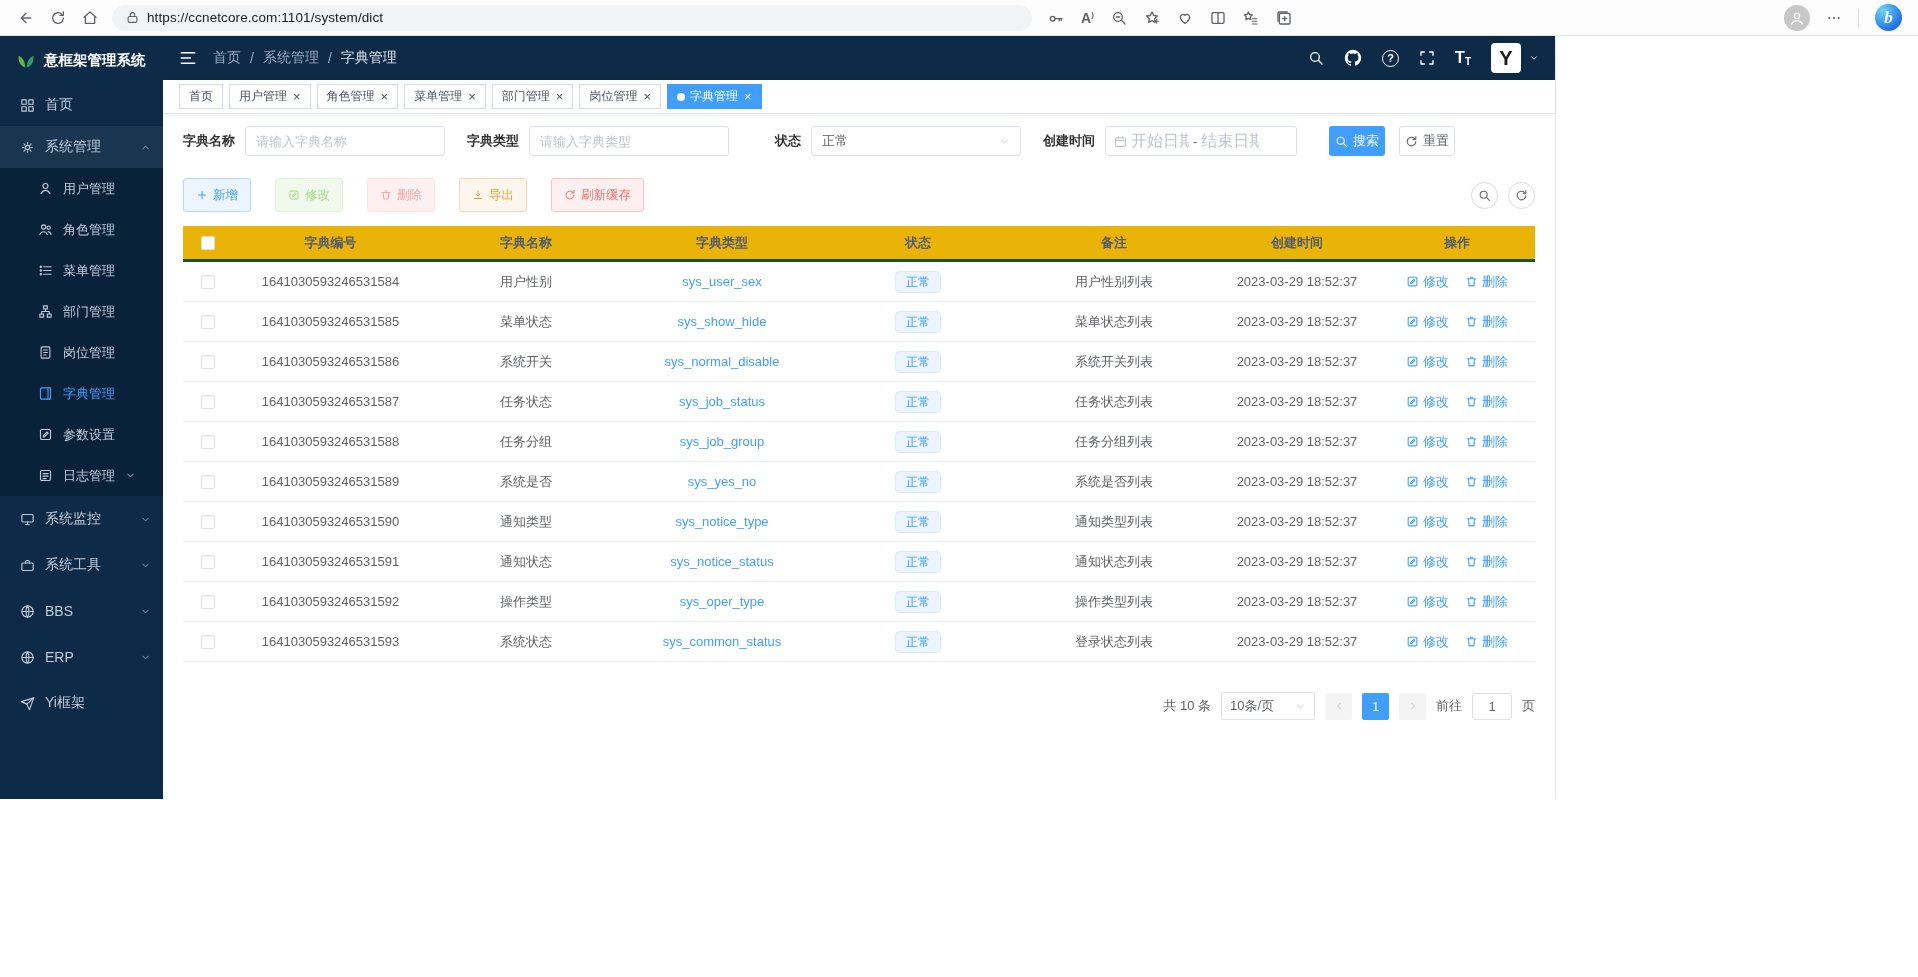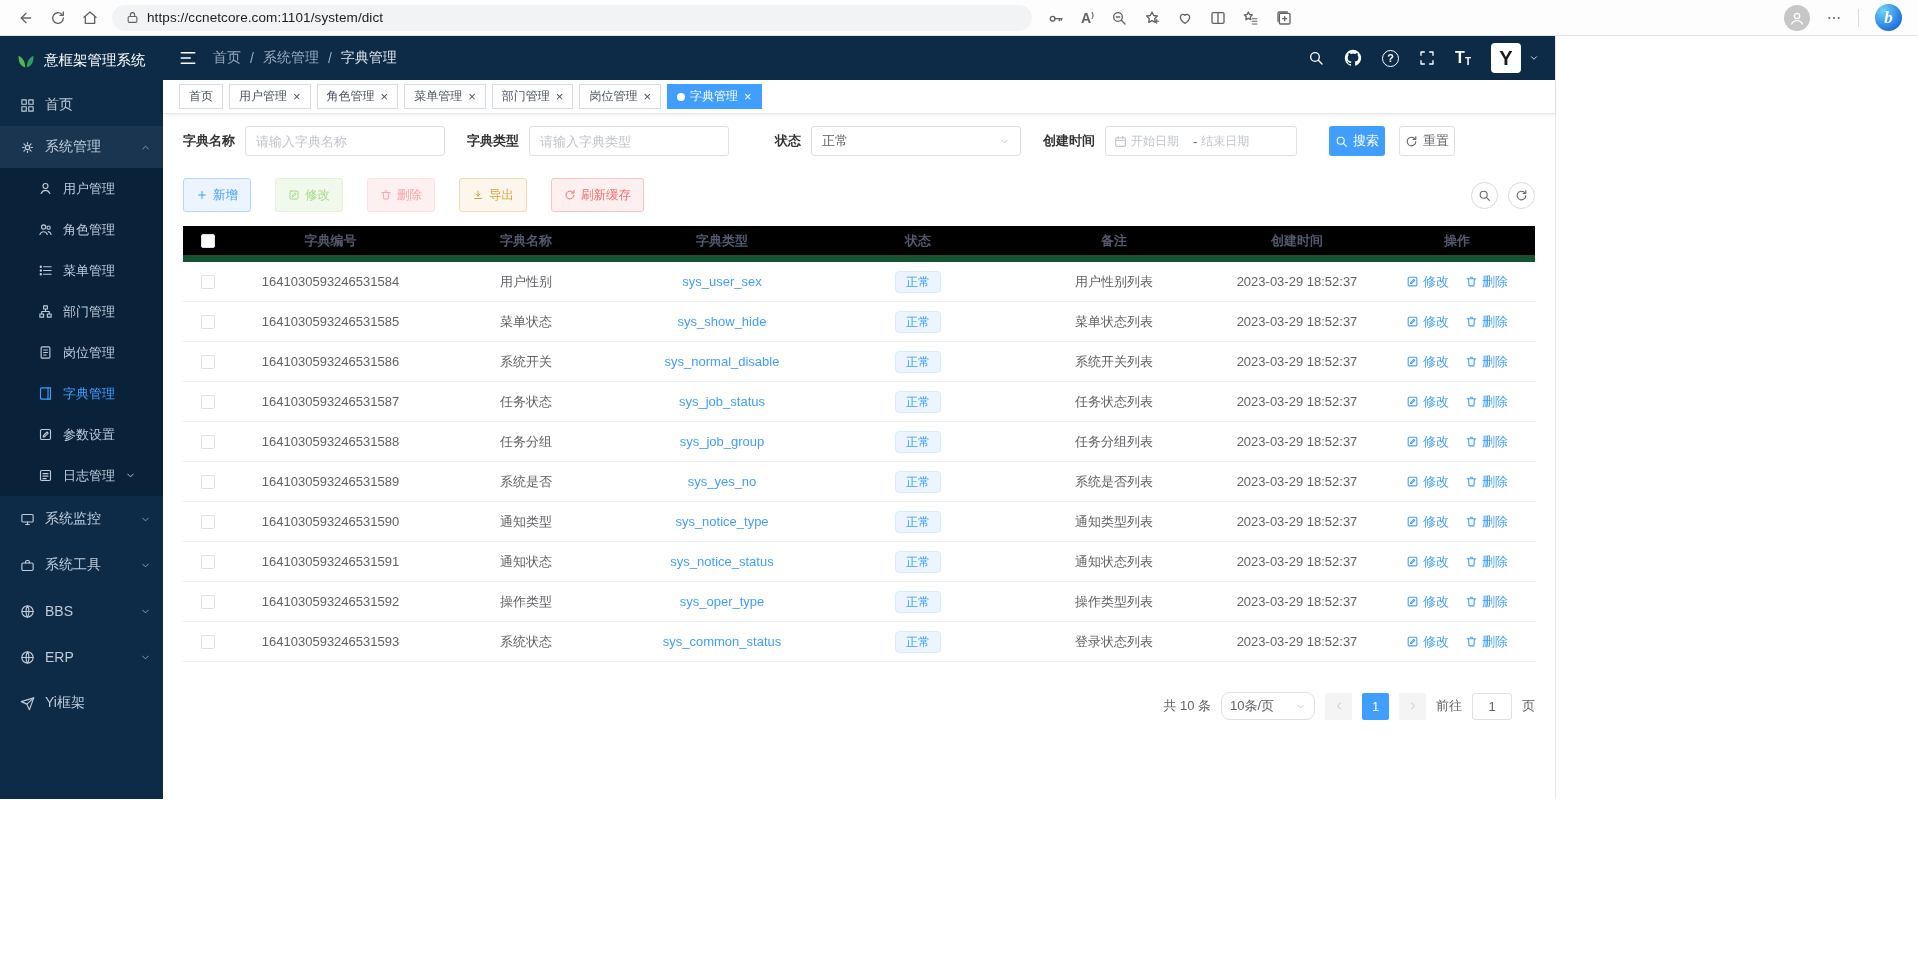--- a/index.html
+++ b/index.html
@@ -18,21 +18,21 @@
   .avatar-c{width:26px;height:26px;border-radius:50%;background:#c7c7c7;display:flex;align-items:center;justify-content:center;color:#fff;overflow:hidden}
   .vdiv{width:1px;height:18px;background:#dcdcdc}
   .bing{width:27px;height:27px;border-radius:50%;background:radial-gradient(circle at 30% 25%,#6fd3f7,#1e6fe0 75%);color:#fff;display:flex;align-items:center;justify-content:center;font-family:"Liberation Serif","DejaVu Serif",serif;font-style:italic;font-weight:bold;font-size:17px}
   .a-letter{font-size:14px;font-weight:600;color:#5f6368}
 
   
   .app{position:absolute;top:36px;left:0;width:1556px;height:763px;display:flex;border-right:1px solid #e8e8e8;background:#fff}
 
   
   .sidebar{width:163px;flex-shrink:0;background:#0d2b47;color:#bfcbd9;font-size:14px}
-  .logo{height:48px;display:flex;align-items:center;gap:8px;padding-left:16px;color:#fff;font-weight:normal;font-size:14.5px;cursor:pointer}
+  .logo{height:48px;display:flex;align-items:center;gap:8px;padding-left:16px;color:#fff;font-weight:bold;font-size:14.5px;cursor:pointer}
   .m-item{height:42px;display:flex;align-items:center;gap:10px;padding-left:20px;cursor:pointer}
   .m-item.open{background:rgba(255,255,255,.05)}
   .m-item .chev{margin-left:auto;margin-right:12px;color:#8fa3b7}
   .submenu{background:#0a2239}
   .s-item{height:41px;display:flex;align-items:center;gap:10px;padding-left:38px;font-size:13px;cursor:pointer}
   .s-item.active{color:#409eff}
   .grp{height:46px}
   .mi{width:15px;height:15px;flex-shrink:0;fill:none;stroke:currentColor;stroke-width:1.8;stroke-linecap:round;stroke-linejoin:round}
 
   
@@ -56,54 +56,54 @@
   
   .content{flex:1;padding:12px 20px;overflow:hidden}
   .frow{display:flex;align-items:center;font-size:13px;color:#333;height:30px}
   .flabel{font-weight:bold;margin-right:10px;white-space:nowrap}
   .inp{height:30px;border:1px solid #dcdfe6;border-radius:3px;padding:0 10px;font-size:13px;color:#606266;background:#fff;outline:none}
   .inp::placeholder{color:#bfc4cc}
   .w200{width:200px}
   .sel{width:210px;height:30px;border:1px solid #dcdfe6;border-radius:3px;display:flex;align-items:center;padding:0 10px;color:#606266;cursor:pointer;background:#fff}
   .sel .chev{margin-left:auto;color:#c0c4cc}
   .drange{width:192px;height:30px;border:1px solid #dcdfe6;border-radius:3px;display:flex;align-items:center;padding:0 8px;gap:4px;color:#bfc4cc;background:#fff}
-  .drange input{border:none;outline:none;width:58px;font-size:12px;color:#ef4444;background:transparent}
+  .drange input{border:none;outline:none;width:58px;font-size:16px;color:#ef4444;background:transparent}
   .drange input::placeholder{color:#bfc4cc}
   .sp22{width:22px}.sp46{width:46px}
   .btn{height:30px;border-radius:3px;display:inline-flex;align-items:center;gap:5px;padding:0 5px;font-size:13px;cursor:pointer;border:1px solid transparent;white-space:nowrap}
   .btn-search{background:#409eff;color:#fff;margin-left:32px}
   .btn-reset{background:#fff;border-color:#dcdfe6;color:#606266;margin-left:14px}
 
   .toolrow{display:flex;align-items:center;margin-top:22px}
   .tbtn{height:28px;border-radius:3px;display:inline-flex;align-items:center;gap:5px;padding:16px 12px;font-size:12.5px;cursor:pointer;border:1px solid transparent;white-space:nowrap}
   .tbtn+.tbtn{margin-left:24px}
   .tb-add{background:#ecf5ff;border-color:#b3d8ff;color:#409eff}
   .tb-edit{background:#f0f9eb;border-color:#e1f3d8;color:#a4da89;cursor:not-allowed}
   .tb-del{background:#fef0f0;border-color:#fde2e2;color:#f9a7a7;cursor:not-allowed}
   .tb-exp{background:#fdf6ec;border-color:#f5dab1;color:#e6a23c}
   .tb-cache{background:#fef0f0;border-color:#fbc4c4;color:#f56c6c}
   .tool-right{margin-left:auto;display:flex;gap:10px}
   .cbtn{width:27px;height:27px;border:1px solid #d9d9d9;border-radius:50%;display:flex;align-items:center;justify-content:center;color:#666;cursor:pointer;background:#fff}
 
   
   .table{margin-top:14px;font-size:13px;color:#606266}
   .trow{display:grid;grid-template-columns:50px 195px 196px 196px 196px 196px 170px 150px;align-items:center}
-  .thead{background:#000000;color:#515a6e;font-weight:bold;height:36px;border-bottom:7px solid #14532d}
+  .thead{background:#eab308;color:#515a6e;font-weight:bold;height:36px;border-bottom:3px solid #14532d}
   .tbody .trow{height:40px;border-bottom:1px solid #ebeef5;background:#fff}
   .cell{text-align:center;white-space:nowrap;overflow:hidden}
   .cbx{width:14px;height:14px;border:1px solid #dcdfe6;border-radius:2px;background:#fff;display:inline-block;vertical-align:middle;cursor:pointer}
   .tlink{color:#409eff;cursor:pointer;text-decoration:none}
   .tag{display:inline-block;background:#ecf5ff;border:1px solid #d9ecff;color:#409eff;border-radius:4px;font-size:12px;padding:2px 10px;line-height:16px}
   .ops{display:flex;align-items:center;justify-content:center;gap:16px}
   .oplink{color:#409eff;display:inline-flex;align-items:center;gap:4px;cursor:pointer;text-decoration:none}
   .oplink .ic{width:13px;height:13px}
 
   
   .pager{margin-top:30px;display:flex;align-items:center;justify-content:flex-end;gap:10px;font-size:13px;color:#606266}
-  .psel{width:94px;height:28px;border:1px solid #dcdfe6;border-radius:9px;display:flex;align-items:center;padding:0 8px;cursor:pointer;background:#fff}
+  .psel{width:94px;height:28px;border:1px solid #dcdfe6;border-radius:2px;display:flex;align-items:center;padding:0 8px;cursor:pointer;background:#fff}
   .psel .chev{margin-left:auto;color:#c0c4cc}
   .pbtn{width:27px;height:27px;background:#f4f4f5;border-radius:2px;display:flex;align-items:center;justify-content:center;color:#c0c4cc;cursor:pointer}
   .pcur{width:27px;height:27px;background:#409eff;border-radius:2px;display:flex;align-items:center;justify-content:center;color:#fff;cursor:pointer}
   .ginp{width:40px;height:27px;border:1px solid #dcdfe6;border-radius:3px;text-align:center;font-size:13px;color:#606266;outline:none}
 </style>
 </head>
 <body>
 
 <div class="browser">
   <span class="b-btn">

